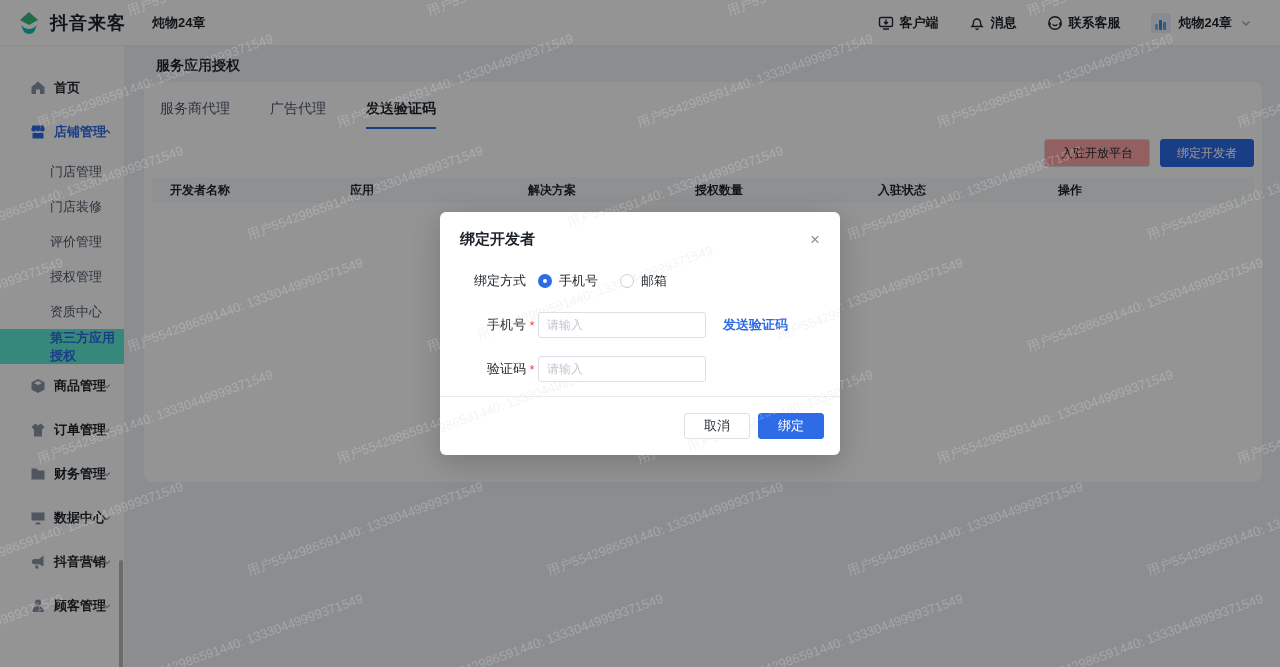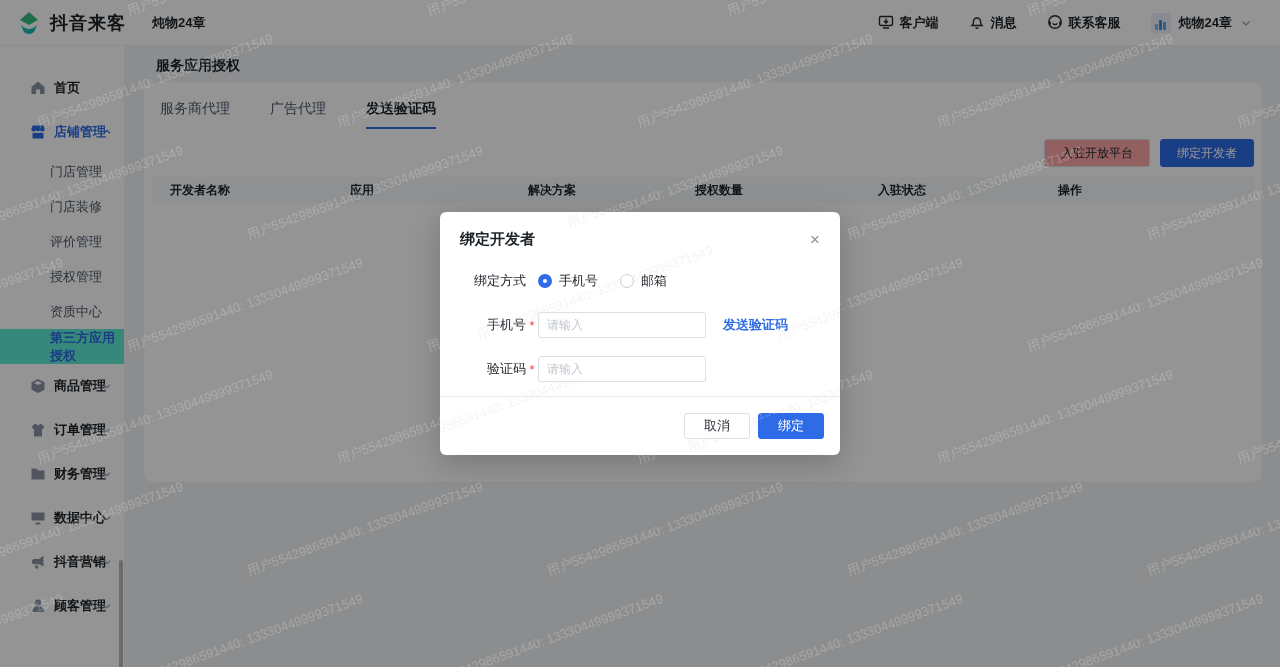--- a/index.html
+++ b/index.html
@@ -14,21 +14,21 @@
   *{margin:0;padding:0;box-sizing:border-box;}
   html,body{width:1280px;height:667px;overflow:hidden;}
   body{font-family:"Liberation Sans","DejaVu Sans",sans-serif;background:var(--pagebg);position:relative;color:var(--text);}
 
   
   .topbar{position:absolute;left:0;top:0;width:1280px;height:46px;background:#fff;border-bottom:1px solid #F0F1F2;display:flex;align-items:center;z-index:1;}
   .logo-wrap{display:flex;align-items:center;gap:8px;padding-left:16px;}
   .logo-text{font-size:18px;font-weight:bold;letter-spacing:1px;}
   .shop-name{font-size:13px;font-weight:bold;margin-left:26px;}
   .topbar-right{margin-left:auto;display:flex;align-items:center;gap:30px;padding-right:28px;}
-  .top-item{display:flex;gap:6px;font-size:13px;font-weight:bold;cursor:pointer;}
+  .top-item{display:flex;align-items:center;gap:6px;font-size:13px;font-weight:bold;cursor:pointer;}
   .top-item svg{display:block;}
   .account{display:flex;align-items:center;gap:8px;cursor:pointer;}
   .avatar{width:20px;height:20px;border-radius:3px;background:#EAF1FB;display:flex;align-items:flex-end;justify-content:center;gap:1px;padding:3px 4px;}
   .avatar i{display:block;width:3px;background:#3E8BDB;border-radius:1px;}
   .avatar i:nth-child(1){height:6px;background:#7FB6E8;}
   .avatar i:nth-child(2){height:10px;}
   .avatar i:nth-child(3){height:8px;background:#5EA0E2;}
   .account-name{font-size:13px;font-weight:bold;}
 
   

